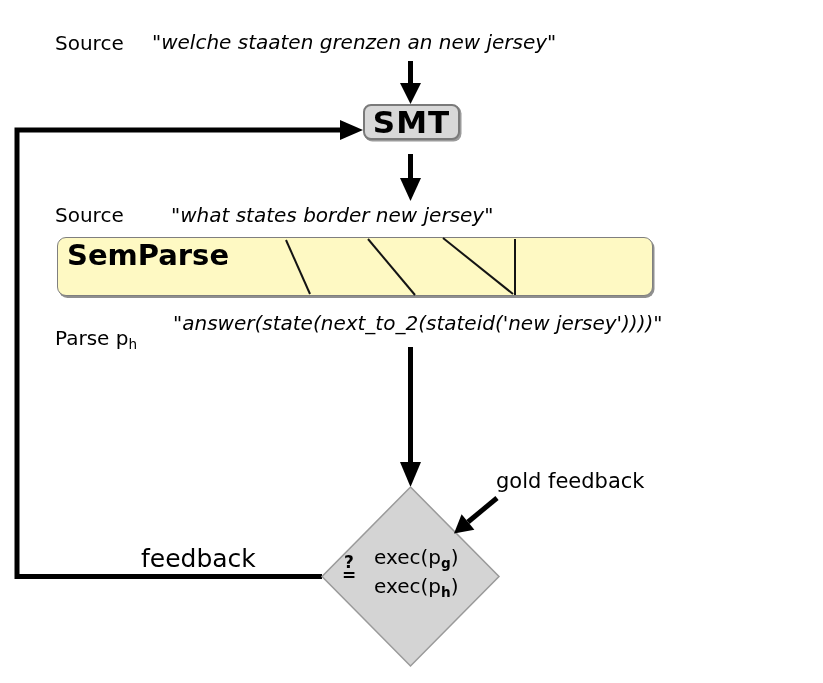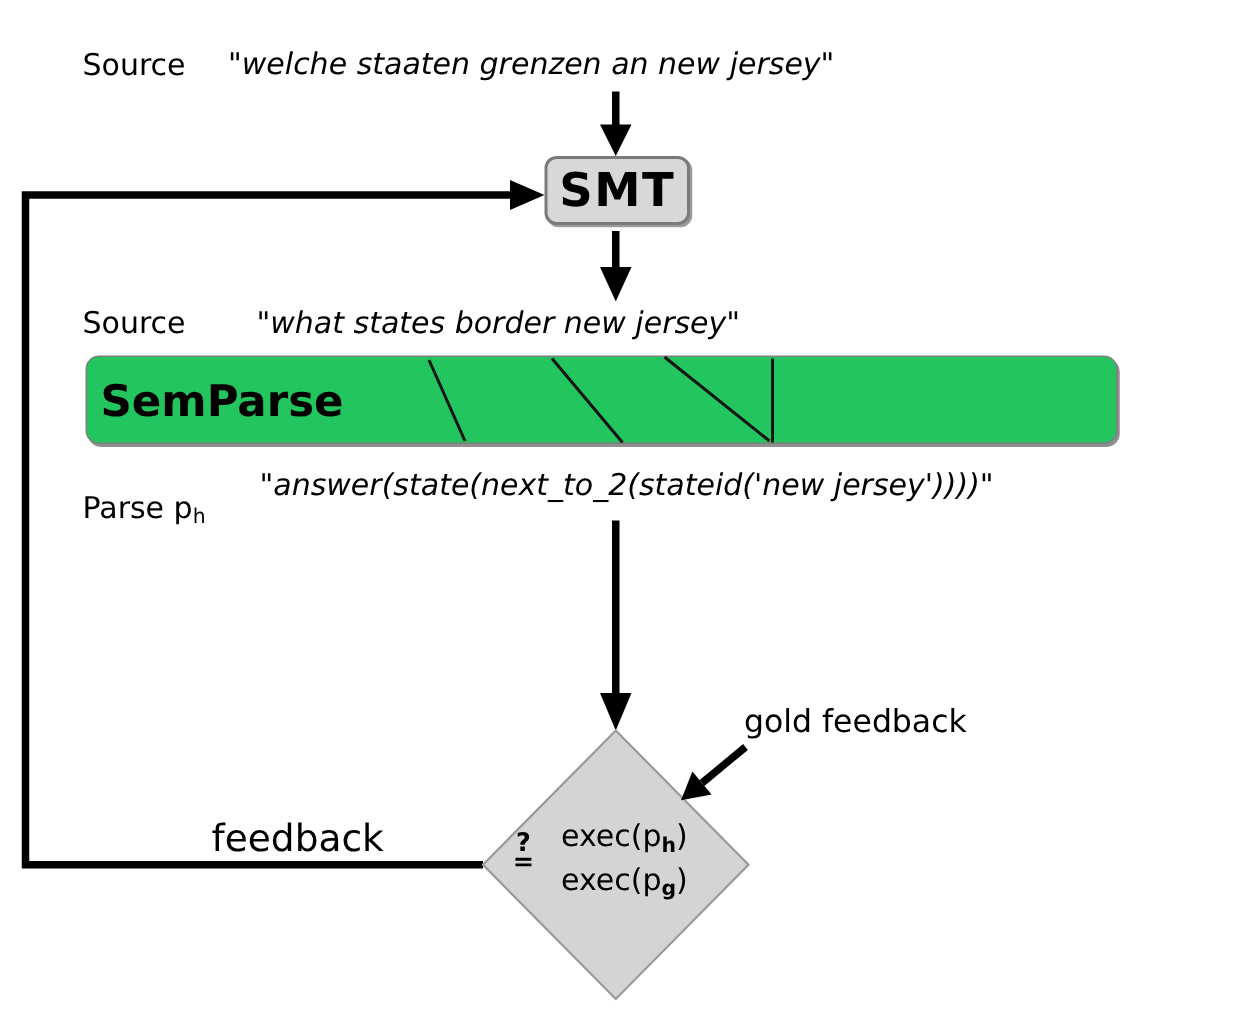--- a/index.html
+++ b/index.html
@@ -7,32 +7,32 @@
     position:relative;width:823px;height:683px;background:#ffffff;overflow:hidden;
     font-family:"DejaVu Sans","Liberation Sans",sans-serif;color:#000;
   }
   .abs{position:absolute;z-index:3;white-space:nowrap;}
   .lbl{font-size:20px;}
   .val{font-size:20px;font-style:italic;}
   sub.s{font-size:0.68em;vertical-align:-0.28em;line-height:0;}
   sub.sb{font-size:0.68em;vertical-align:-0.28em;line-height:0;font-weight:bold;}
 
   .smt-box{
-    position:absolute;z-index:1;left:363px;top:104px;width:97px;height:46px;
+    position:absolute;z-index:1;left:363px;top:104px;width:97px;height:36px;
     background:#d8d8d8;border:2px solid #7a7a7a;border-radius:8px;
     box-shadow:1.5px 1.5px 0 #9a9a9a;
     display:flex;align-items:center;justify-content:center;box-sizing:border-box;
   }
   .smt-box span{font-size:31px;font-weight:bold;letter-spacing:1px;}
 
   .semparse-box{
-    position:absolute;z-index:1;left:57px;top:237px;width:688px;height:59px;
-    background:#22c55e;border:1.5px solid #7f7f7f;border-radius:9px;
+    position:absolute;z-index:1;left:57px;top:237px;width:596px;height:59px;
+    background:#fef9c3;border:1.5px solid #7f7f7f;border-radius:9px;
     box-shadow:1.5px 2px 0 #8f8f8f;
-    display:flex;align-items:center;box-sizing:border-box;
+    display:flex;box-sizing:border-box;
   }
   .semparse-box span{font-size:29px;font-weight:bold;padding-left:9px;}
 
   .svg-layer{position:absolute;z-index:2;left:0;top:0;}
 
   .feedback-label{left:141px;top:544px;font-size:25px;}
   .gold-label{left:496px;top:468px;font-size:21px;line-height:27px;}
   .eq-stack{
     left:340px;top:556px;width:18px;display:flex;flex-direction:column;
     align-items:center;font-size:17px;line-height:13px;font-weight:bold;
@@ -93,17 +93,17 @@
   <div class="abs gold-label">
     <div>gold feedback</div>
   </div>
 
   <div class="abs eq-stack">
     <span>?</span>
     <span>=</span>
   </div>
 
   <div class="abs exec-lines">
+    <div><span>exec(p</span><sub class="sb">g</sub><span>)</span></div>
     <div><span>exec(p</span><sub class="sb">h</sub><span>)</span></div>
-    <div><span>exec(p</span><sub class="sb">g</sub><span>)</span></div>
   </div>
 
 </div>
 
 </body></html>

